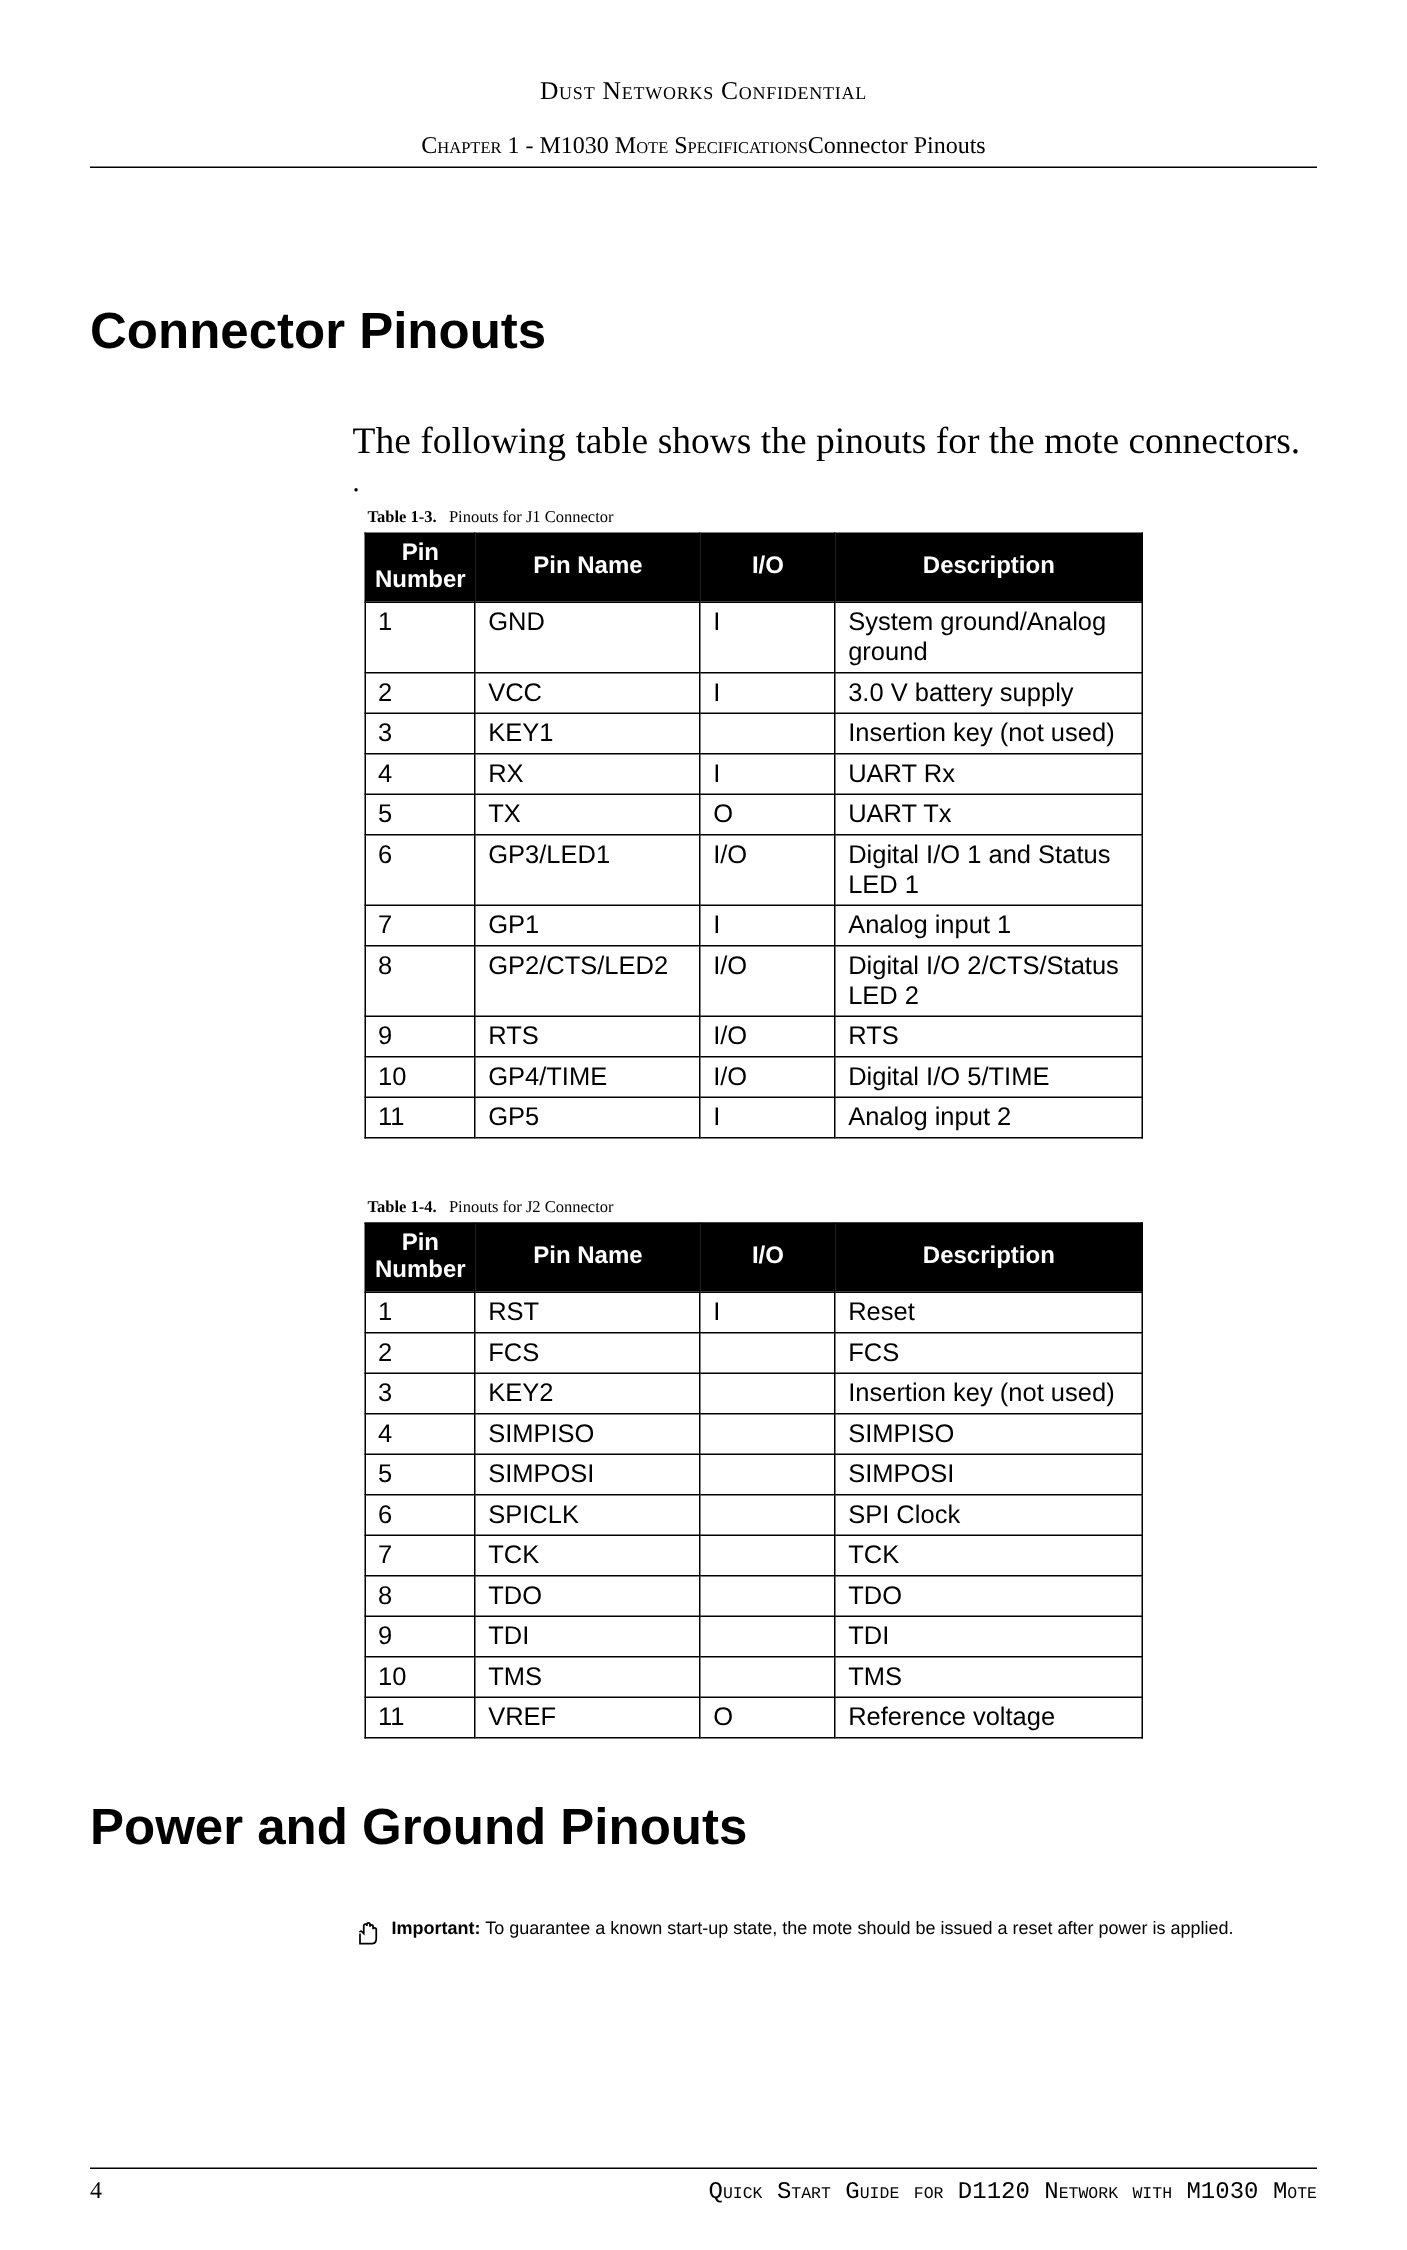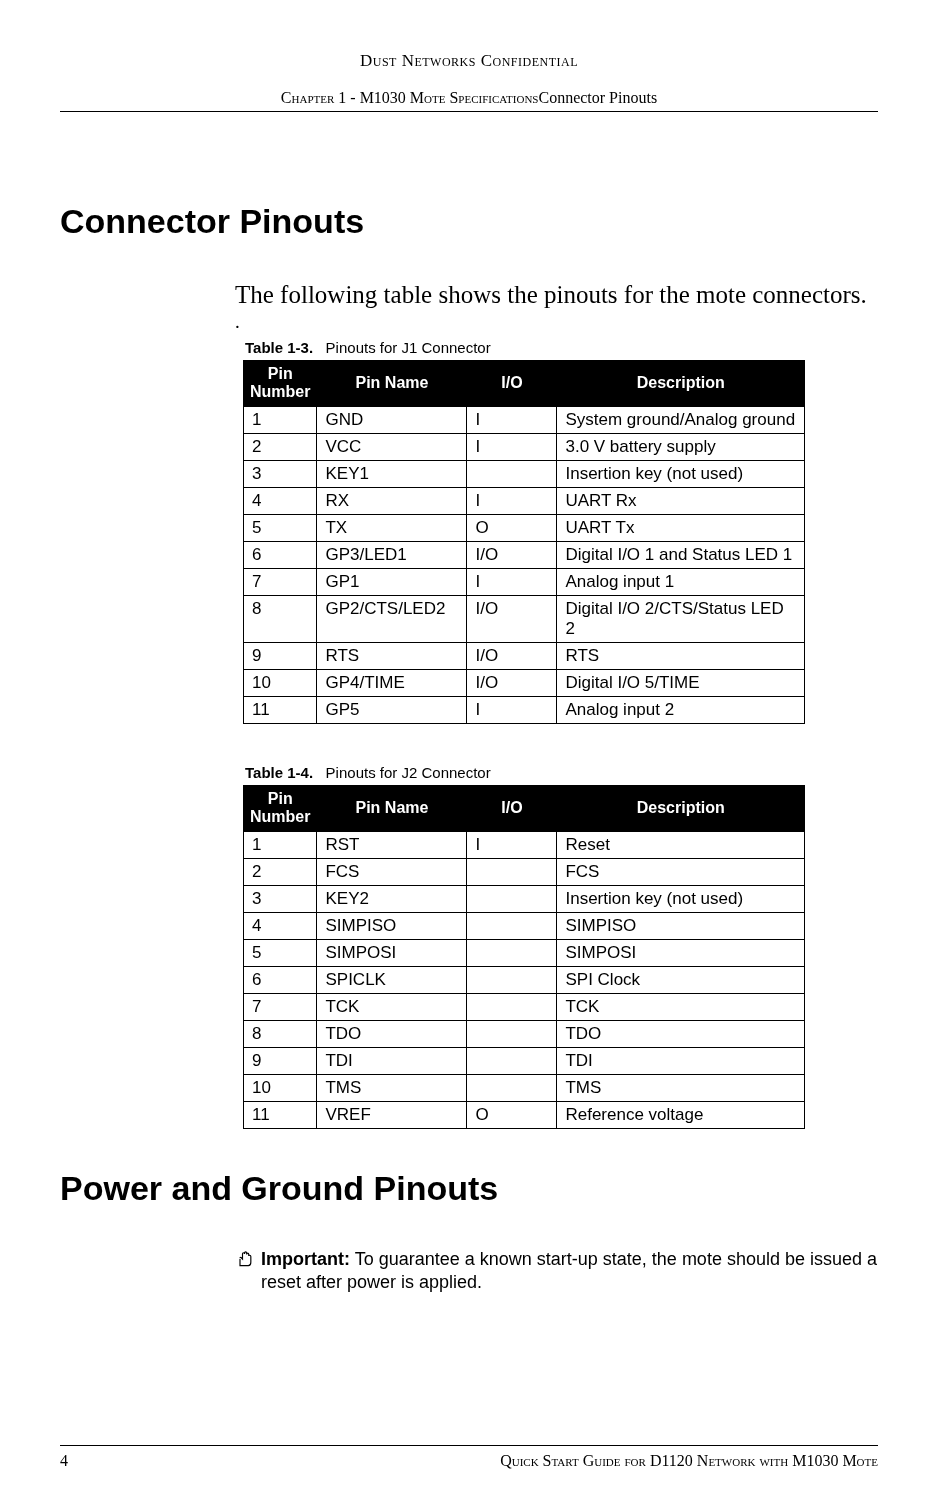--- a/index.html
+++ b/index.html
@@ -38,28 +38,28 @@
     }
     .body-block {
       margin-left: 175px;
     }
     p.intro {
       font-size: 25px;
       margin-bottom: 2px;
     }
     p.dot { font-size: 19px; }
     .table-caption {
-      font-family: Liberation Sans, sans-serif;
-      font-size: 15px;
+      font-family: Liberation Serif, serif;
+      font-size: 11px;
       margin: 6px 0 4px 10px;
     }
     .table-caption b { font-weight: bold; }
     table.pin-table {
       border-collapse: collapse;
-      width: 562px;
+      width: 519px;
       margin-left: 8px;
       margin-bottom: 40px;
     }
     table.pin-table thead th {
       background: #000;
       color: #fff;
       font-family: Arial, Helvetica, sans-serif;
       font-weight: bold;
       font-size: 16px;
       padding: 4px 6px;
@@ -76,40 +76,40 @@
       padding: 3px 8px;
       vertical-align: top;
       text-align: left;
     }
     .power-text { font-size: 19px; margin-bottom: 10px; line-height: 1.35; }
     .important-block {
       display: flex;
       align-items: flex-start;
       gap: 6px;
       font-family: Arial, Helvetica, sans-serif;
-      font-size: 18px;
+      font-size: 12px;
       line-height: 1.3;
     }
     .important-icon {
       flex: 0 0 auto;
       margin-top: 1px;
     }
     .important-text b { font-weight: bold; }
     .footer {
       position: absolute;
       bottom: 30px;
       left: 60px;
       right: 60px;
       border-top: 1px solid #000;
       padding-top: 6px;
       display: flex;
       justify-content: space-between;
       font-size: 16px;
     }
-    .footer-right { font-variant: small-caps; }
+    .footer-right { font-variant: small-caps; font-family: Liberation Mono, monospace; }
   </style>
 </head>
 <body>
 
 <div class="confidential">Dust Networks Confidential</div>
 
 <div class="header-row">
   <span>Chapter 1 - M1030 Mote Specifications</span>
   <span class="header-right">Connector Pinouts</span>
 </div>

